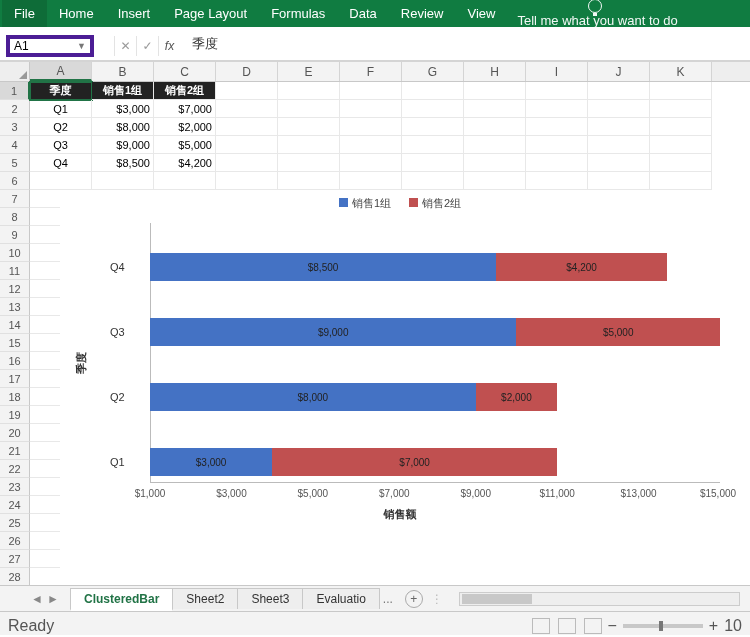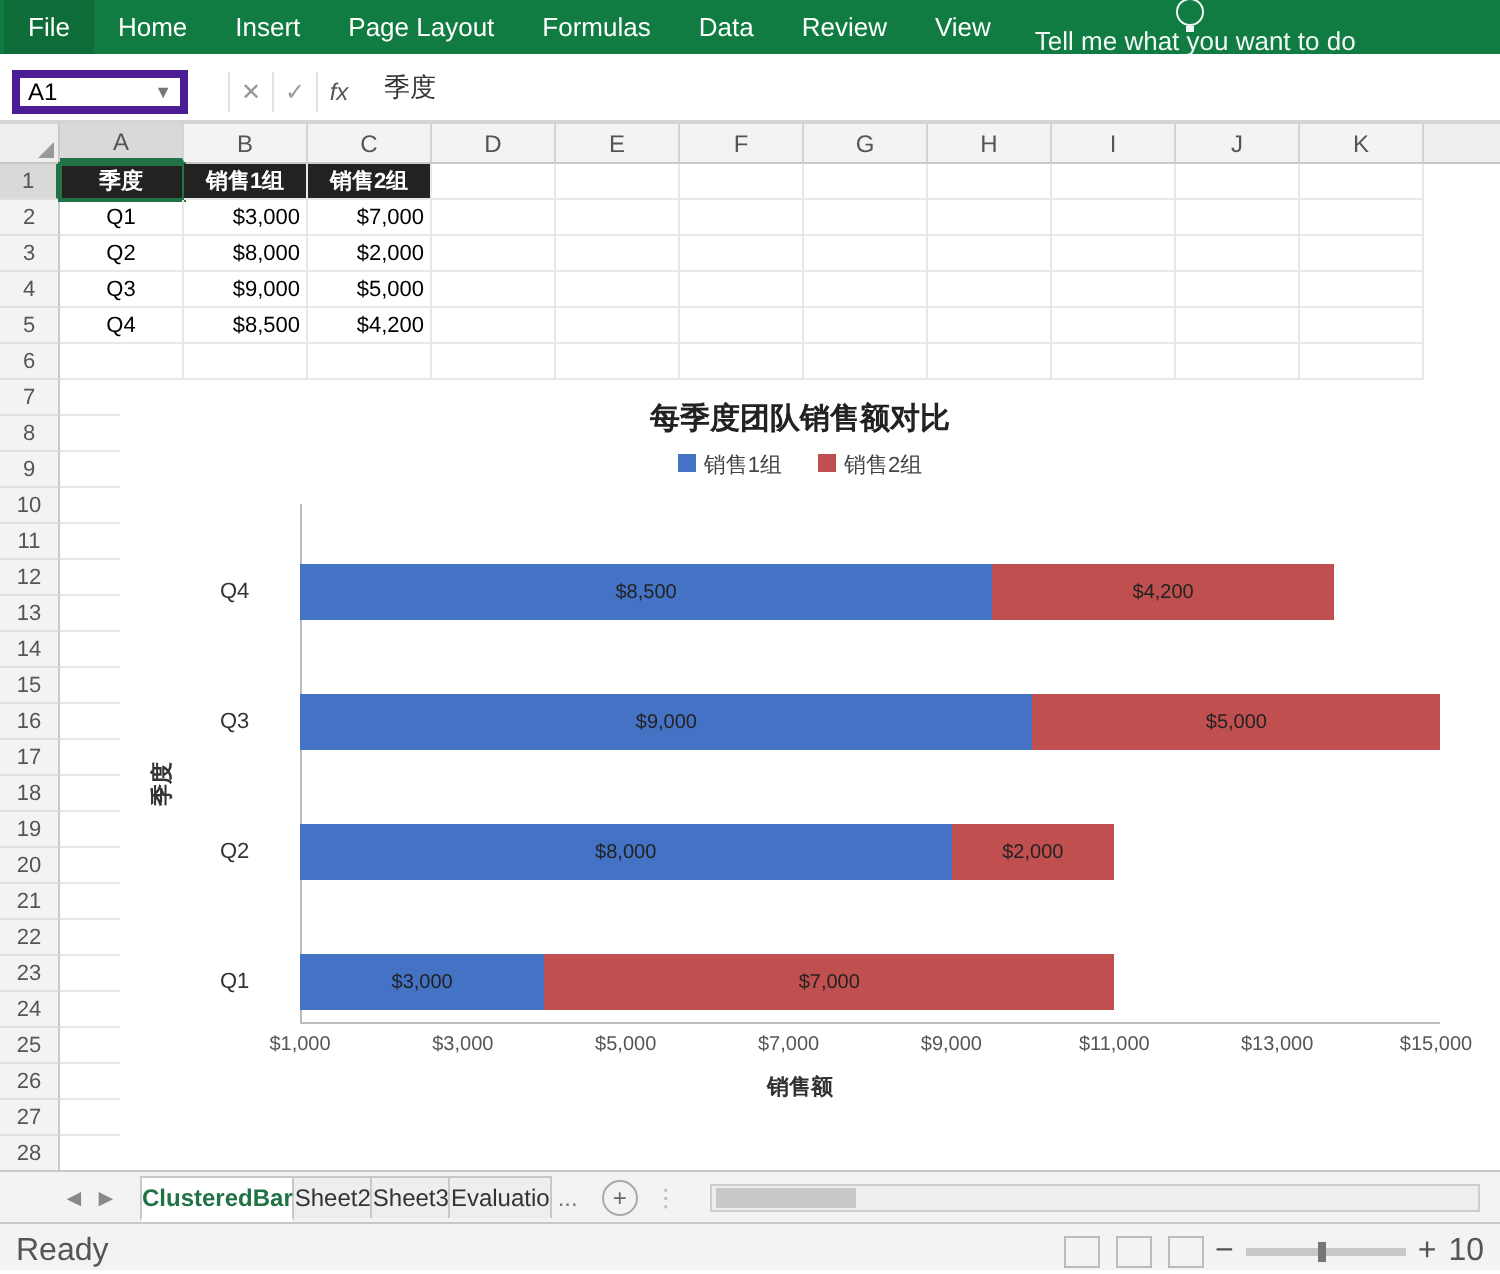--- a/index.html
+++ b/index.html
@@ -53,21 +53,21 @@
 .seg.s2{background:#c05050;}
 .catlabel{position:absolute;left:0;width:35px;font-size:11px;color:#333;display:flex;align-items:center;height:28px;}
 .xaxis{position:absolute;left:40px;right:0;bottom:0;border-top:1px solid #bbb;}
 .yaxisline{position:absolute;left:40px;top:0;bottom:20px;border-left:1px solid #bbb;}
 .tick{position:absolute;bottom:-16px;font-size:10px;color:#555;transform:translateX(-50%);}
 
 
 .sheetbar{height:26px;border-top:1px solid #c8c8c8;display:flex;align-items:center;background:#f3f3f3;padding-left:30px;position:relative;}
 .sheetnav{display:flex;gap:2px;margin-right:10px;color:#888;}
 .snbtn{width:14px;text-align:center;cursor:pointer;}
-.sheettab{padding:3px 0;border:1px solid #c8c8c8;border-bottom:none;background:#eee;font-size:12px;color:#333;margin-right:-1px;cursor:pointer;}
+.sheettab{padding:3px 13px;border:1px solid #c8c8c8;border-bottom:none;background:#eee;font-size:12px;color:#333;margin-right:-1px;cursor:pointer;}
 .sheettab.active{background:#fff;font-weight:bold;color:#217346;border-bottom:2px solid #fff;position:relative;top:1px;}
 .addsheet{width:18px;height:18px;border:1px solid #aaa;border-radius:50%;display:flex;align-items:center;justify-content:center;margin:0 8px;color:#666;cursor:pointer;font-size:12px;}
 .hscroll{flex:1;height:14px;background:#eee;margin:0 10px;border:1px solid #ccc;position:relative;}
 .hthumb{position:absolute;left:2px;top:1px;height:10px;width:70px;background:#c8c8c8;}
 
 
 .statusbar{height:24px;border-top:1px solid #c8c8c8;display:flex;align-items:flex-end;justify-content:space-between;padding:0 8px;font-size:16px;color:#555;background:#f3f3f3;}
 .zoom{display:flex;align-items:center;gap:6px;}
 .zslider{width:80px;height:4px;background:#c8c8c8;position:relative;}
 .zslider::after{content:"";position:absolute;left:45%;top:-3px;width:4px;height:10px;background:#777;}
@@ -510,21 +510,20 @@
           <div class="cell"></div>
           <div class="cell"></div>
           <div class="cell"></div>
           <div class="cell"></div>
           <div class="cell"></div>
           <div class="cell"></div>
           <div class="cell"></div>
           <div class="cell"></div>
         </div>
         <div class="chart">
-        <div class="chart-title">每季度团队销售额对比</div>
         <div class="legend">
           <span><span class="swatch" style="background:#4472c4"></span><span>销售1组</span></span>
           <span><span class="swatch" style="background:#c05050"></span><span>销售2组</span></span>
         </div>
         <div class="plot" id="plot">
           <div class="ylabel">季度</div>
           <div class="yaxisline"></div>
           <div class="xaxis" id="xaxis" style="bottom: 20px;">
               <div class="tick" style="left: 0px;">$1,000</div>
               <div class="tick" style="left: 81.4286px;">$3,000</div>

